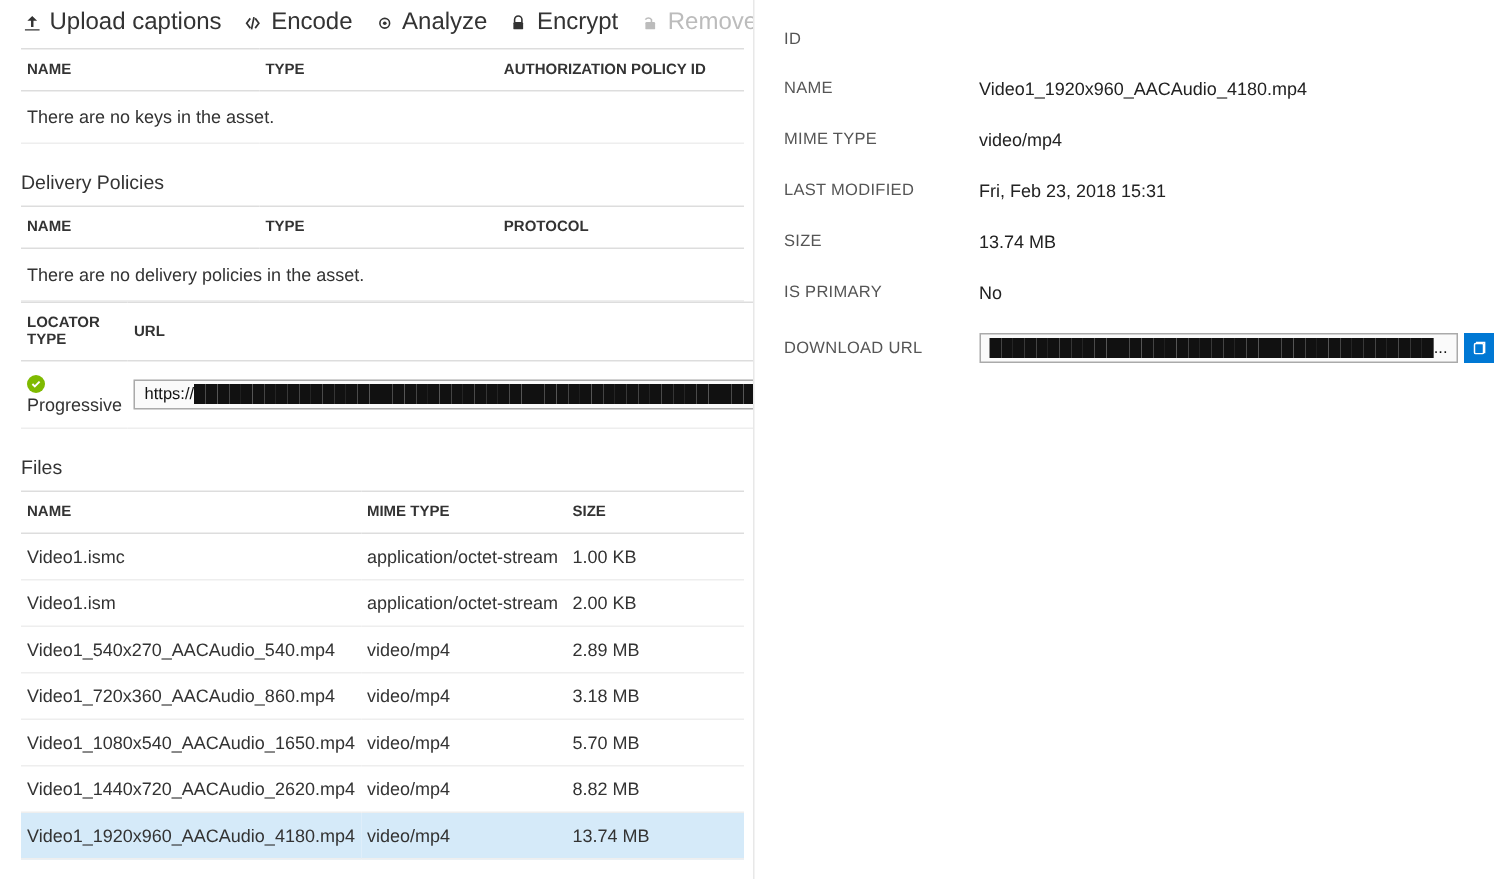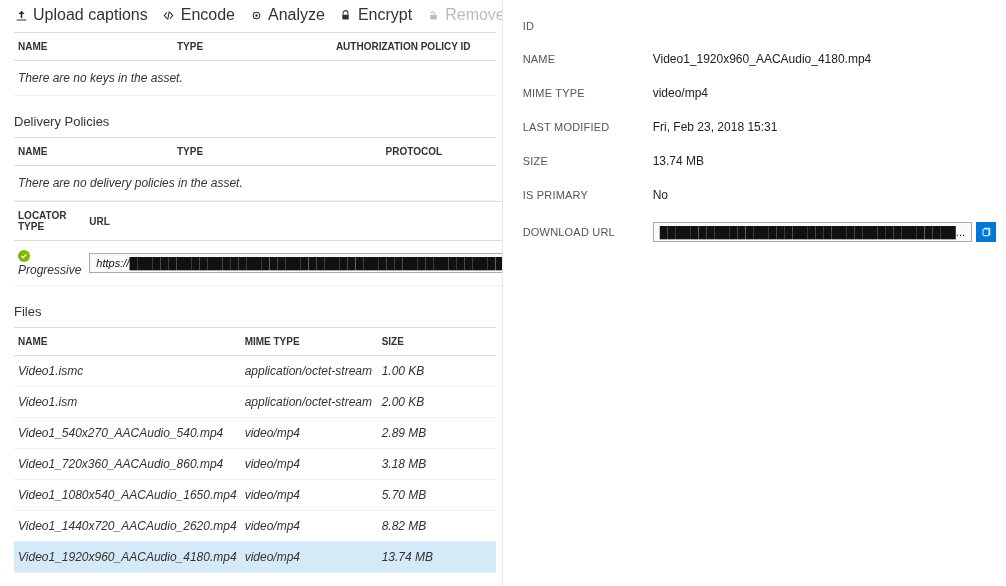--- a/index.html
+++ b/index.html
@@ -52,21 +52,20 @@
     font-weight: 600;
     color: #333;
     padding: 8px 4px 8px 4px;
     border-bottom: 1px solid #ddd;
     border-top: 1px solid #ddd;
   }
   td {
     font-size: 12px;
     padding: 8px 4px;
     border-bottom: 1px solid #eee;
-    font-style: italic;
   }
   .empty-cell { font-size: 12px; padding: 10px 4px; }
   .section-title {
     font-size: 13px;
     font-weight: 400;
     color: #333;
     margin: 18px 0 8px 0;
   }
   .files-tbl tr.selected td { background: #d5eaf9; }
 
@@ -113,21 +112,21 @@
     width: 130px;
     font-size: 11px;
     color: #555;
     letter-spacing: 0.2px;
   }
   .detail-value { flex: 1; color: #222; overflow-wrap: anywhere; }
 
   .col-name { width: 33%; }
   .col-type { width: 33%; }
   .col-auth { width: 34%; }
-  .col-proto { width: 34%; text-align: center; }
+  .col-proto { width: 34%; }
   .col-loc  { width: 24%; }
   .col-url  { width: 76%; }
   .col-mime { width: 33%; }
   .col-size { width: 34%; }
 </style>
 </head>
 <body>
 
 <div class="left-panel">
 

